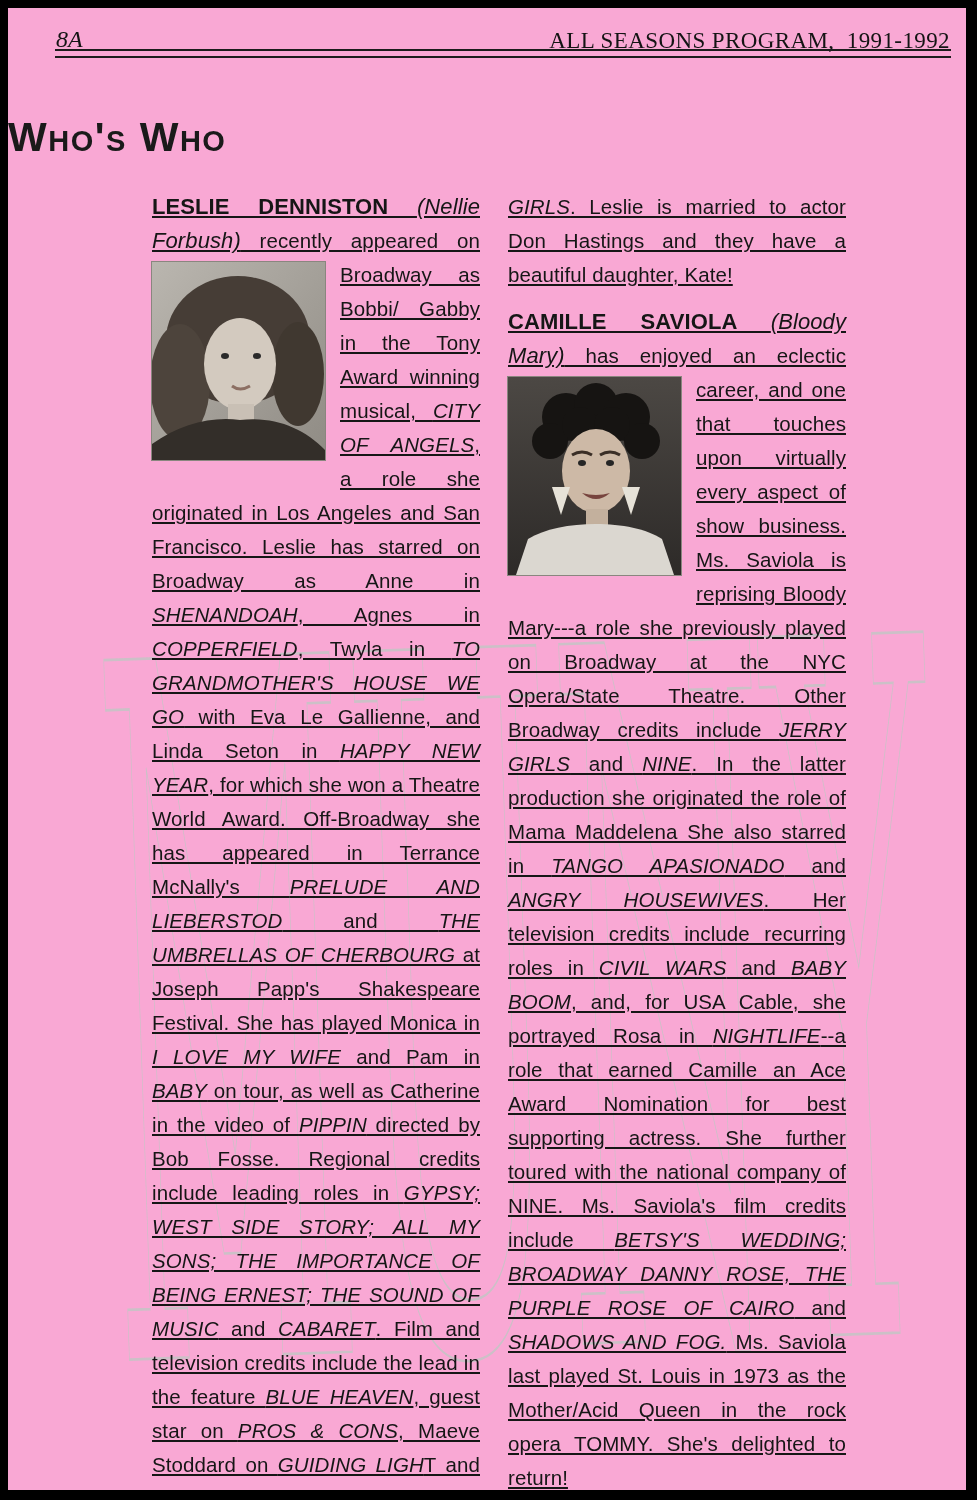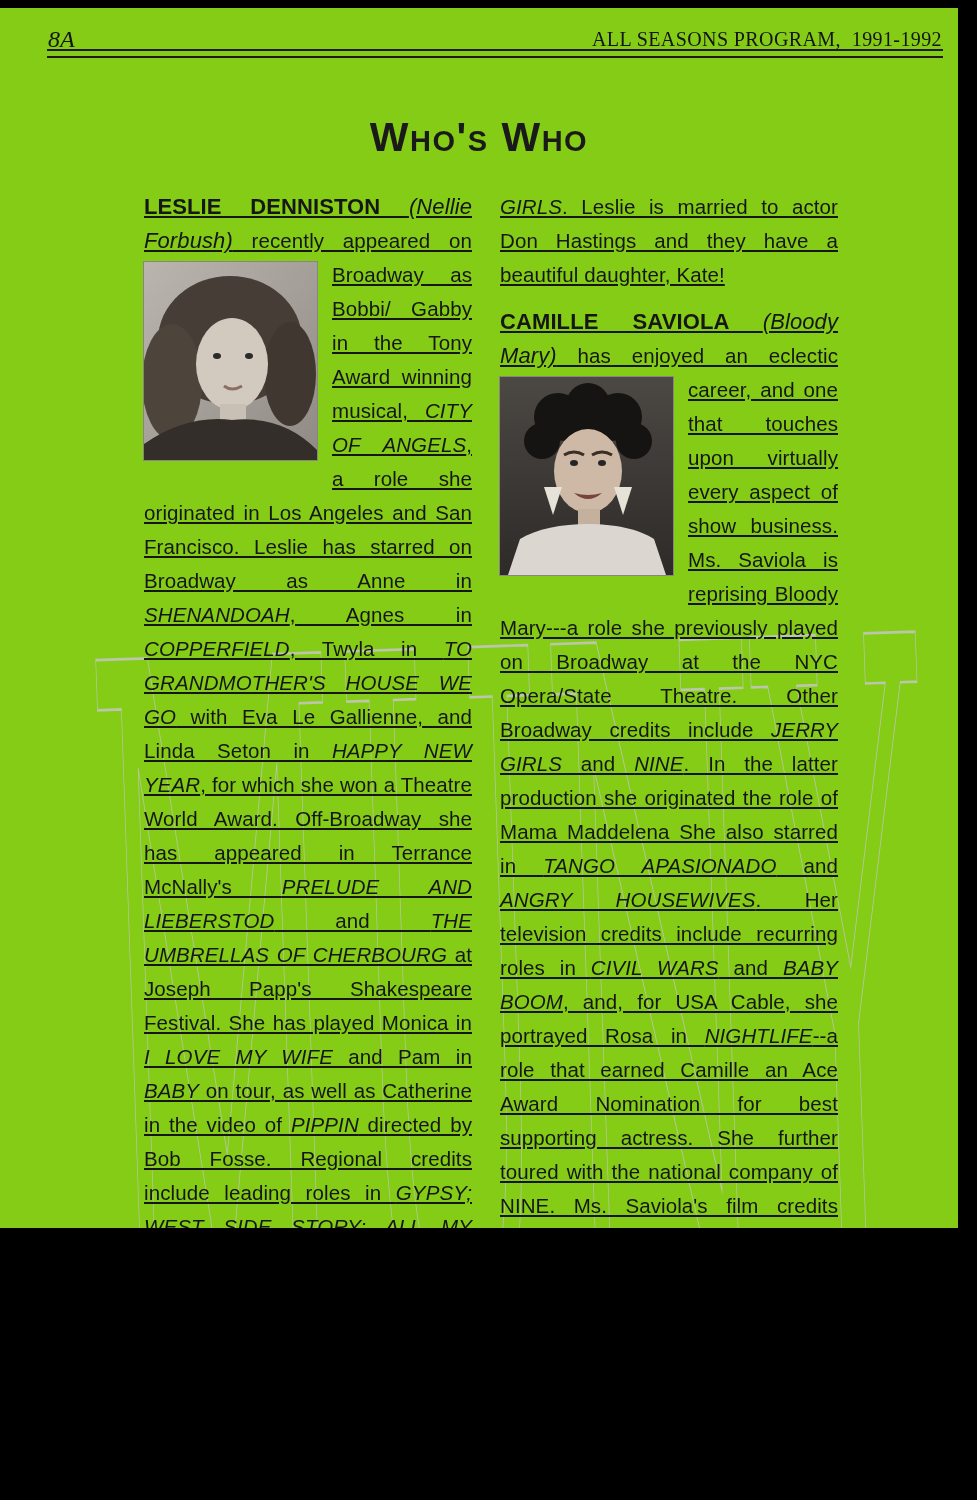--- a/index.html
+++ b/index.html
@@ -1,40 +1,40 @@
 <!DOCTYPE html>
 <html><head>
 <meta charset="utf-8">
 <style>
   html,body{margin:0;padding:0;}
   body{
     width:977px;height:1500px;background:#000;position:relative;
     font-family:"Liberation Sans",sans-serif;overflow:hidden;
   }
   .paper{
-    position:absolute;left:0;top:8px;width:958px;height:1220px;
-    background:#84cc16;overflow:hidden;
+    position:absolute;left:8px;top:8px;width:958px;height:1482px;
+    background:#f9a8d4;overflow:hidden;
   }
   
   .page-number{
     position:absolute;left:48px;top:18px;
     font-family:"Liberation Serif",serif;font-style:italic;
     font-size:24px;color:#141414;
   }
   .header-right{
     position:absolute;right:16px;top:20px;
-    font-family:"Liberation Serif",serif;font-size:20px;color:#141414;
+    font-family:"Liberation Serif",serif;font-size:23px;color:#141414;
     letter-spacing:0.4px;white-space:pre;
   }
   .rule{position:absolute;left:47px;right:15px;height:2px;background:#1c1c1c;}
   .rule-top{top:41px;}
   .rule-bottom{top:48px;}
   
   .page-title{
-    position:absolute;top:106px;left:0;right:0;text-align:center;
+    position:absolute;top:106px;left:0;right:0;text-align:left;
     font-weight:bold;font-size:41px;letter-spacing:1.5px;color:#1a1a1a;
     font-variant:small-caps;
   }
   
   .columns{
     position:absolute;left:144px;top:182px;width:694px;
     display:flex;gap:28px;z-index:2;
   }
   .col{width:328px;}
   .col-right{width:338px;}

